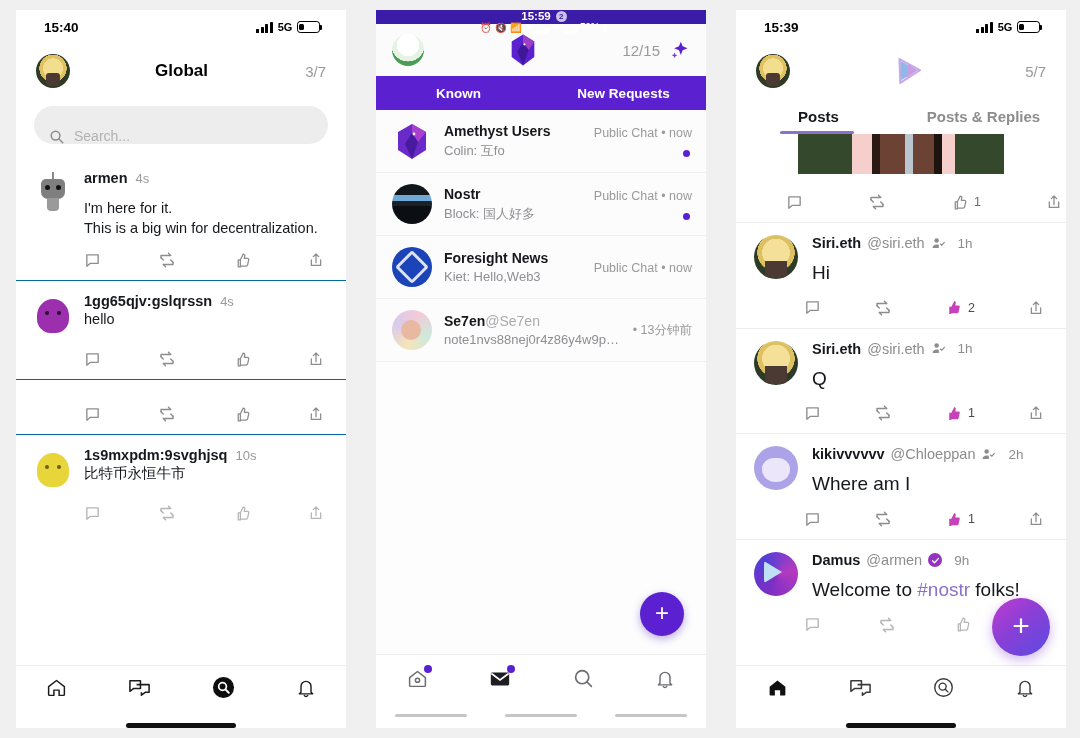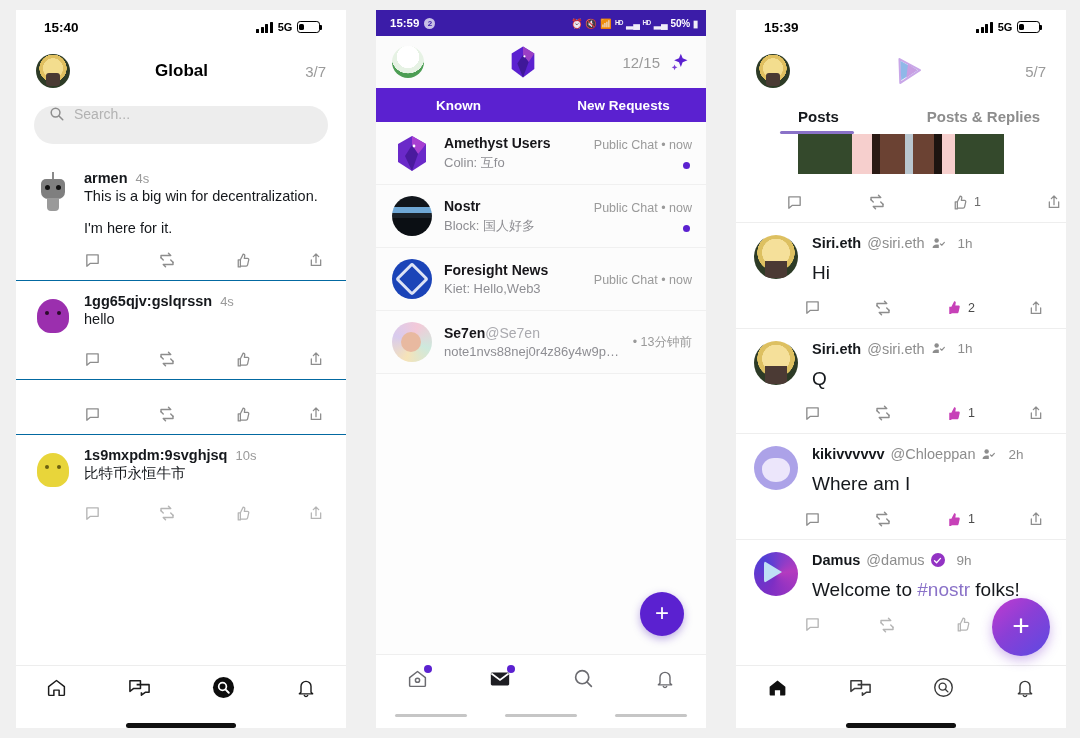--- a/index.html
+++ b/index.html
@@ -71,21 +71,21 @@
     background:#4a3a33; border-radius: 3px;
   }
   .p1-title {
     flex: 1; text-align: center; font-size: 17px; font-weight: bold; color: #000;
     margin-left: -12px;
   }
   .p1-count { font-size: 15px; color: #9a9a9a; }
 
   .searchbar {
     margin: 8px 18px 0; height: 38px; background: #ededed; border-radius: 19px;
-    display: flex; align-items: flex-start; gap: 10px; padding: 0 15px;
+    display: flex; align-items: flex-end; gap: 10px; padding: 0 15px;
   }
   .searchbar .ph { font-size: 14px; color: #b2b2b2; }
 
   .feed { flex: 1; overflow: hidden; margin-top: 14px; }
   .post { padding: 12px 18px 0; border-top: 1px solid #0369a1; }
   .post:first-child { border-top: none; }
   .post-row { display: flex; gap: 12px; }
   .post-av { width: 38px; height: 44px; flex: 0 0 38px; position: relative; }
   .post-body { flex: 1; min-width: 0; }
   .post-head { display: flex; align-items: baseline; gap: 8px; flex-wrap: wrap; }
@@ -127,23 +127,23 @@
     content:""; position:absolute; top:12px; width:4px; height:4px; background:#2a0b2a; border-radius:50%;
   }
   .blob::before { left:8px; } .blob::after { right:8px; }
   .blob-purple { background:#9b2fae; }
   .blob-yellow { background:#e8d53a; }
   .blob-yellow::before, .blob-yellow::after { background:#6b6010; }
 
   
   .p2 { background:#fcfcfc; }
   .and-status {
-    height: 26px; background: #3b1ca8; color:#fff;
+    height: 14px; background: #3b1ca8; color:#fff;
     display:flex; align-items:center; justify-content:space-between;
-    padding: 0 8px 0 14px; font-size: 11.5px; font-weight:bold;
+    padding: 0 8px 0 14px; font-size: 11.5px; font-weight:bold;flex-direction:column;
   }
   .and-status .r { display:flex; align-items:center; gap:3px; font-size:10px; letter-spacing:-.2px; }
   .dotbadge { width:11px; height:11px; border-radius:50%; background:#c8c0e6; color:#3b1ca8;
               font-size:8px; display:flex; align-items:center; justify-content:center; font-weight:bold; }
   .tiny { opacity:.92; font-size:9.5px; }
 
   .p2-header {
     height: 52px; background:#fbfbfb; display:flex; align-items:center;
     padding: 0 16px; justify-content:space-between;
   }
@@ -279,22 +279,22 @@
                 <span class="ant"></span>
                 <span class="head"></span>
                 <span class="body"></span>
               </div>
           </div>
           <div class="post-body">
             <div class="post-head">
               <span class="p-name">armen</span>
               <span class="p-time">4s</span>
             </div>
+            <div class="p-text gap">I'm here for it.</div>
             <div class="p-text">This is a big win for decentralization.</div>
-            <div class="p-text gap">I'm here for it.</div>
           </div>
         </div>
         <div class="actions">
           <span class="act">
             <svg width="17" height="17" viewBox="0 0 24 24" fill="none" stroke="#8d8d8d" stroke-width="1.9">
                 <path d="M4 4h16v12H9l-5 4V4z" stroke-linejoin="round"></path>
               </svg>
           </span>
           <span class="act">
             <svg width="18" height="18" viewBox="0 0 24 24" fill="none" stroke="#8d8d8d" stroke-width="1.9">
@@ -793,21 +793,21 @@
             </span>
         </div>
       </div>
 
       <div class="p3-post">
         <div class="post-row">
           <div class="avatar av3-damus" style="width:44px;height:44px;flex:0 0 44px;margin-right:2px;"></div>
           <div class="post-body">
             <div class="p3-head">
               <span class="n3">Damus</span>
-              <span class="h3">@damus</span>
+              <span class="h3">@armen</span>
               <span class="verified">
                 <svg width="9" height="9" viewBox="0 0 24 24" fill="none" stroke="#fff" stroke-width="3.4">
                     <path d="M4 12.5l5.5 5.5L20 6.5" stroke-linecap="round" stroke-linejoin="round"></path>
                   </svg>
               </span>
               <span class="t3">9h</span>
             </div>
             <div class="txt3">
               <span>Welcome to </span><span class="tag">#nostr</span><span> folks!</span>
             </div>

